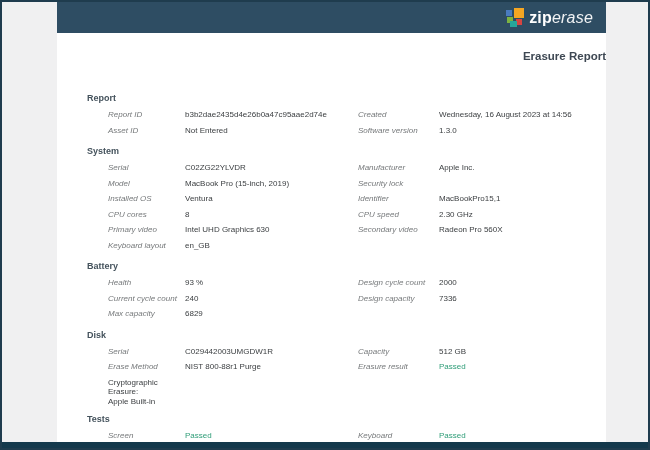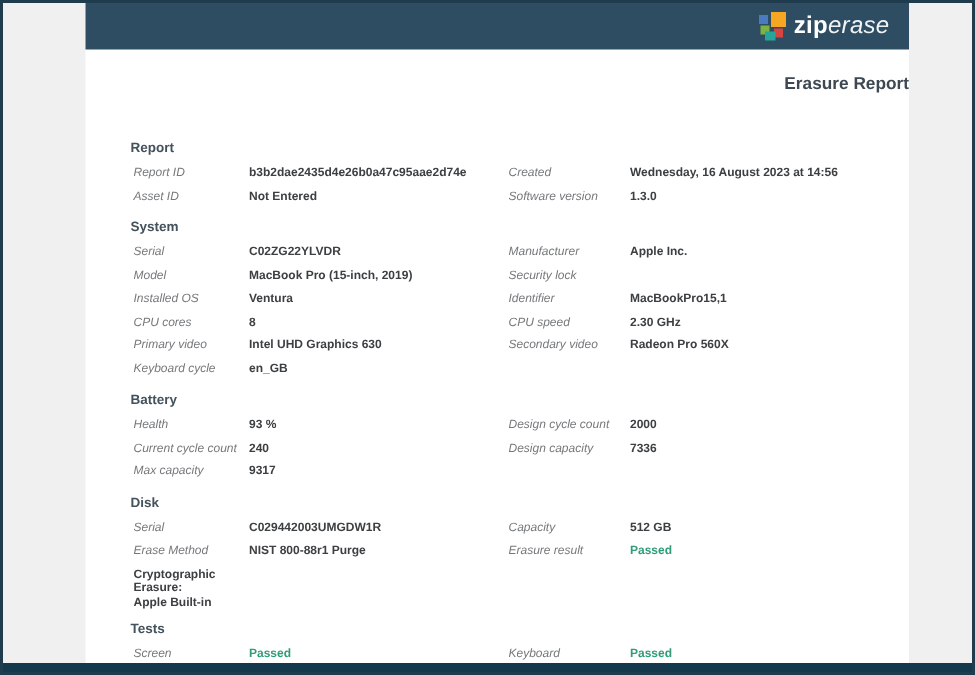--- a/index.html
+++ b/index.html
@@ -34,24 +34,24 @@
   .logo-text .b{font-weight:700}
   .logo-text .l{font-weight:400;font-style:italic;opacity:.93}
   .title{
     margin-top:17px;text-align:right;font-size:11.5px;font-weight:700;color:#3e4853;
   }
   .content{margin-top:30px}
   .sec{margin-bottom:7px}
   .sec-h{margin:0 0 3px 30px;font-size:9px;font-weight:700;color:#44525c;line-height:12px}
   .row{
     display:grid;grid-template-columns:77px 173px 81px auto;
-    margin-left:32px;font-size:8px;line-height:15.5px;
+    margin-left:51px;font-size:8px;line-height:15.5px;
   }
   .lbl{font-style:italic;color:#76797b}
-  .val{color:#3d4043;font-weight:700}
+  .val{color:#3d4043;font-weight:400}
   .val.passed{color:#2f9d78}
   .val.multi{line-height:9.5px;padding-top:3px;white-space:pre-line}
 </style>
 </head>
 <body>
 
 <div class="frame">
   <div class="page">
 
     <div class="hdr">
@@ -113,21 +113,21 @@
           <span class="lbl">CPU speed</span>
           <span class="val">2.30 GHz</span>
         </div>
         <div class="row">
           <span class="lbl">Primary video</span>
           <span class="val">Intel UHD Graphics 630</span>
           <span class="lbl">Secondary video</span>
           <span class="val">Radeon Pro 560X</span>
         </div>
         <div class="row">
-          <span class="lbl">Keyboard cycle</span>
+          <span class="lbl">Keyboard layout</span>
           <span class="val">en_GB</span>
           <span class="lbl"></span>
           <span class="val"></span>
         </div>
       </div>
 
       <div class="sec">
         <h2 class="sec-h">Battery</h2>
         <div class="row">
           <span class="lbl">Health</span>
@@ -136,21 +136,21 @@
           <span class="val">2000</span>
         </div>
         <div class="row">
           <span class="lbl">Current cycle count</span>
           <span class="val">240</span>
           <span class="lbl">Design capacity</span>
           <span class="val">7336</span>
         </div>
         <div class="row">
           <span class="lbl">Max capacity</span>
-          <span class="val">9317</span>
+          <span class="val">6829</span>
           <span class="lbl"></span>
           <span class="val"></span>
         </div>
       </div>
 
       <div class="sec">
         <h2 class="sec-h">Disk</h2>
         <div class="row">
           <span class="lbl">Serial</span>
           <span class="val">C029442003UMGDW1R</span>

